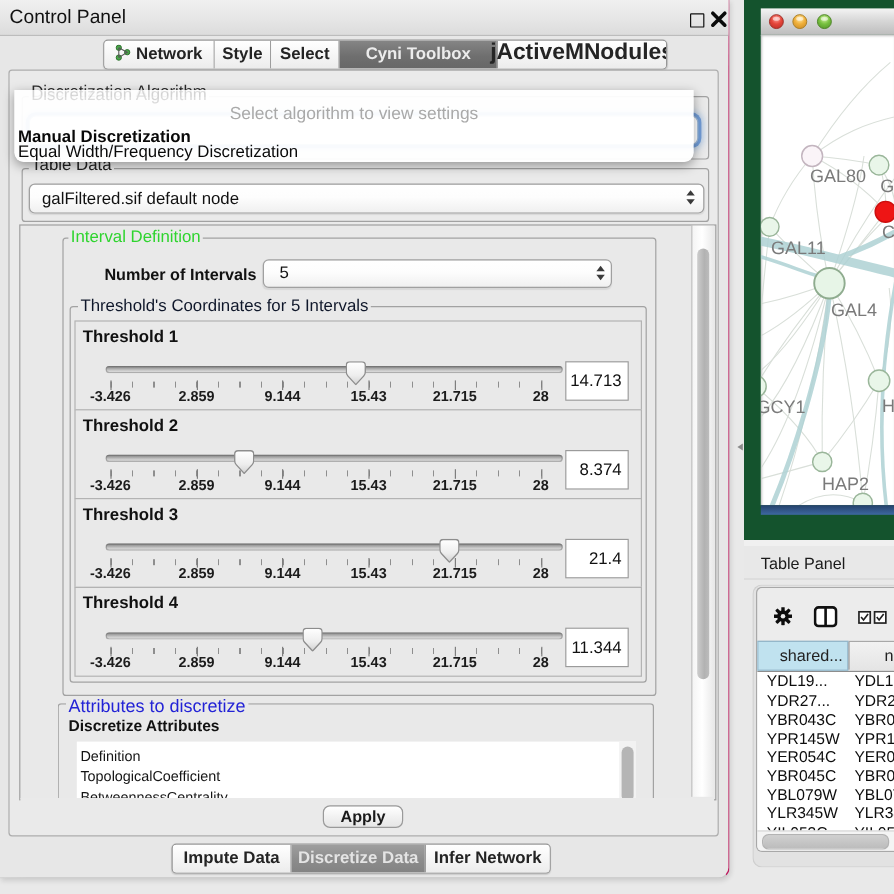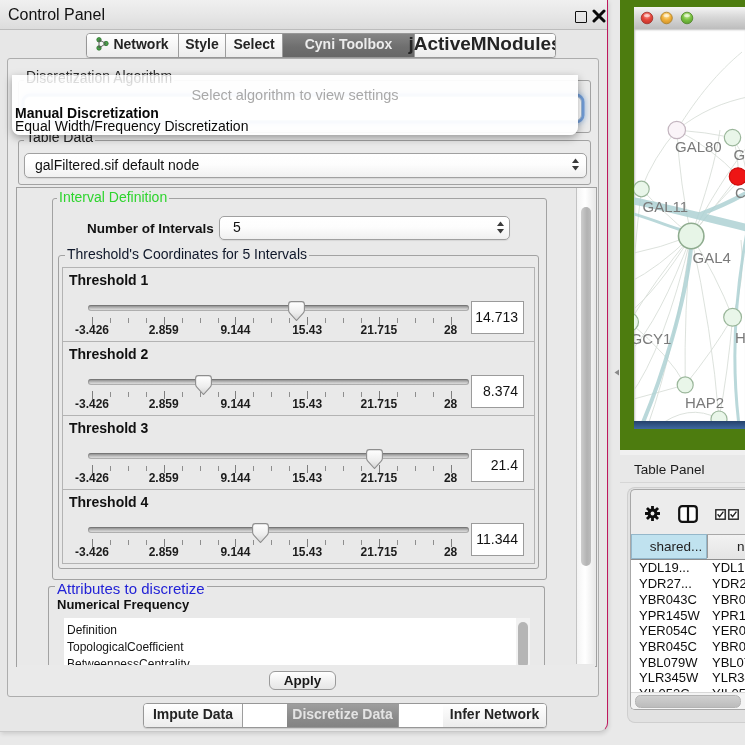--- a/index.html
+++ b/index.html
@@ -192,48 +192,48 @@
               <stop offset="1" stop-color="#d2d2d2"></stop>
             </linearGradient>
           </defs>
           <path d="M3.4 0.6 H13.6 Q16.4 0.6 16.4 3.4 V9 Q16.4 11 15.2 12.2 L8.5 19.5 L1.8 12.2 Q0.6 11 0.6 9 V3.4 Q0.6 0.6 3.4 0.6 Z" fill="url(#tg3)" stroke="#8d8d8d" stroke-width="1.1"></path>
         </svg>
         <div class="vbox">11.344</div>
       </div>
 
     <div class="grp" style="left:48px;top:586px;width:495px;height:86px;border-bottom:none;"></div>
     <div class="gtitle" style="left:55px;top:581.5px;color:#2323d6;background:#e9e9e9;font-size:15px;">Attributes to discretize</div>
-    <div class="abs" style="left:57px;top:597px;font-size:13px;font-weight:bold;color:#111;">Numerical Frequency</div>
+    <div class="abs" style="left:57px;top:597px;font-size:13px;font-weight:bold;color:#111;">Discretize Attributes</div>
     <div class="abs" style="left:64px;top:618px;width:466px;height:47px;background:#fff;overflow:hidden;">
       <div class="litem" style="left:3px;top:5px;">Definition</div>
       <div class="litem" style="left:3px;top:22px;">TopologicalCoefficient</div>
       <div class="litem" style="left:3px;top:39px;">BetweennessCentrality</div>
       <div class="abs" style="left:452px;top:0;width:14px;height:47px;background:#f2f2f2;"></div>
       <div class="abs" style="left:454px;top:4px;width:10px;height:46px;border-radius:5px;background:#b5b5b5;"></div>
     </div>
 
     <div class="abs" style="left:17px;top:665px;width:578px;height:29px;background:#eaeaea;"></div>
 
     <div class="abs" style="left:269px;top:671px;width:65px;height:17px;background:linear-gradient(180deg,#ffffff,#efefef 60%,#e6e6e6);border:1px solid #9a9a9a;border-radius:6px;text-align:center;font-size:13.5px;font-weight:bold;color:#1a1a1a;line-height:17px;">Apply</div>
 
-    <div class="seg" style="left:143px;top:703px;gap:44px;">
+    <div class="seg" style="left:143px;top:703px;">
       <div style="width:99px;">Impute Data</div>
       <div class="sel" style="width:112px;background:linear-gradient(180deg,#9e9e9e 0%,#8c8c8c 55%,#838383 100%);color:#e4e4e4;">Discretize Data</div>
       <div style="width:103px;">Infer Network</div>
     </div>
 
     <div class="abs" style="left:12px;top:75px;width:566px;height:60px;background:rgba(255,255,255,0.95);border-radius:0 0 8px 8px;box-shadow:0 3px 9px rgba(0,0,0,0.35);overflow:hidden;">
       <div class="abs" style="left:14px;top:-5px;font-size:14px;color:rgba(45,45,45,0.17);">Discretization Algorithm</div>
       <div class="abs" style="left:0;top:12px;width:566px;text-align:center;font-size:14.5px;color:#a9a9a9;">Select algorithm to view settings</div>
       <div class="abs" style="left:3px;top:43px;font-size:14px;color:#090909;">Equal Width/Frequency Discretization</div>
       <div class="abs" style="left:3px;top:30px;font-size:14px;font-weight:bold;color:#090909;">Manual Discretization</div>
     </div>
   </div>
 
-  <div class="abs" style="left:620px;top:0;width:125px;height:450px;background:#4d7c0f;">
+  <div class="abs" style="left:620px;top:0;width:125px;height:450px;background:#14532d;">
     <div class="abs" style="left:14px;top:7px;width:111px;height:22px;background:linear-gradient(180deg,#f4f4f4 0%,#d8d8d8 45%,#bdbdbd 100%);border-bottom:1px solid #8a8a8a;"></div>
 
     <svg class="abs" style="left:20px;top:11px;" width="80" height="14" viewBox="0 0 80 14">
       <defs>
         <radialGradient id="rg" cx="0.5" cy="0.3" r="0.75">
             <stop offset="0" stop-color="#ff9d96"></stop>
             <stop offset="0.5" stop-color="#e4463a"></stop>
             <stop offset="1" stop-color="#c03028"></stop>
           </radialGradient>
         <radialGradient id="yg" cx="0.5" cy="0.3" r="0.75">

